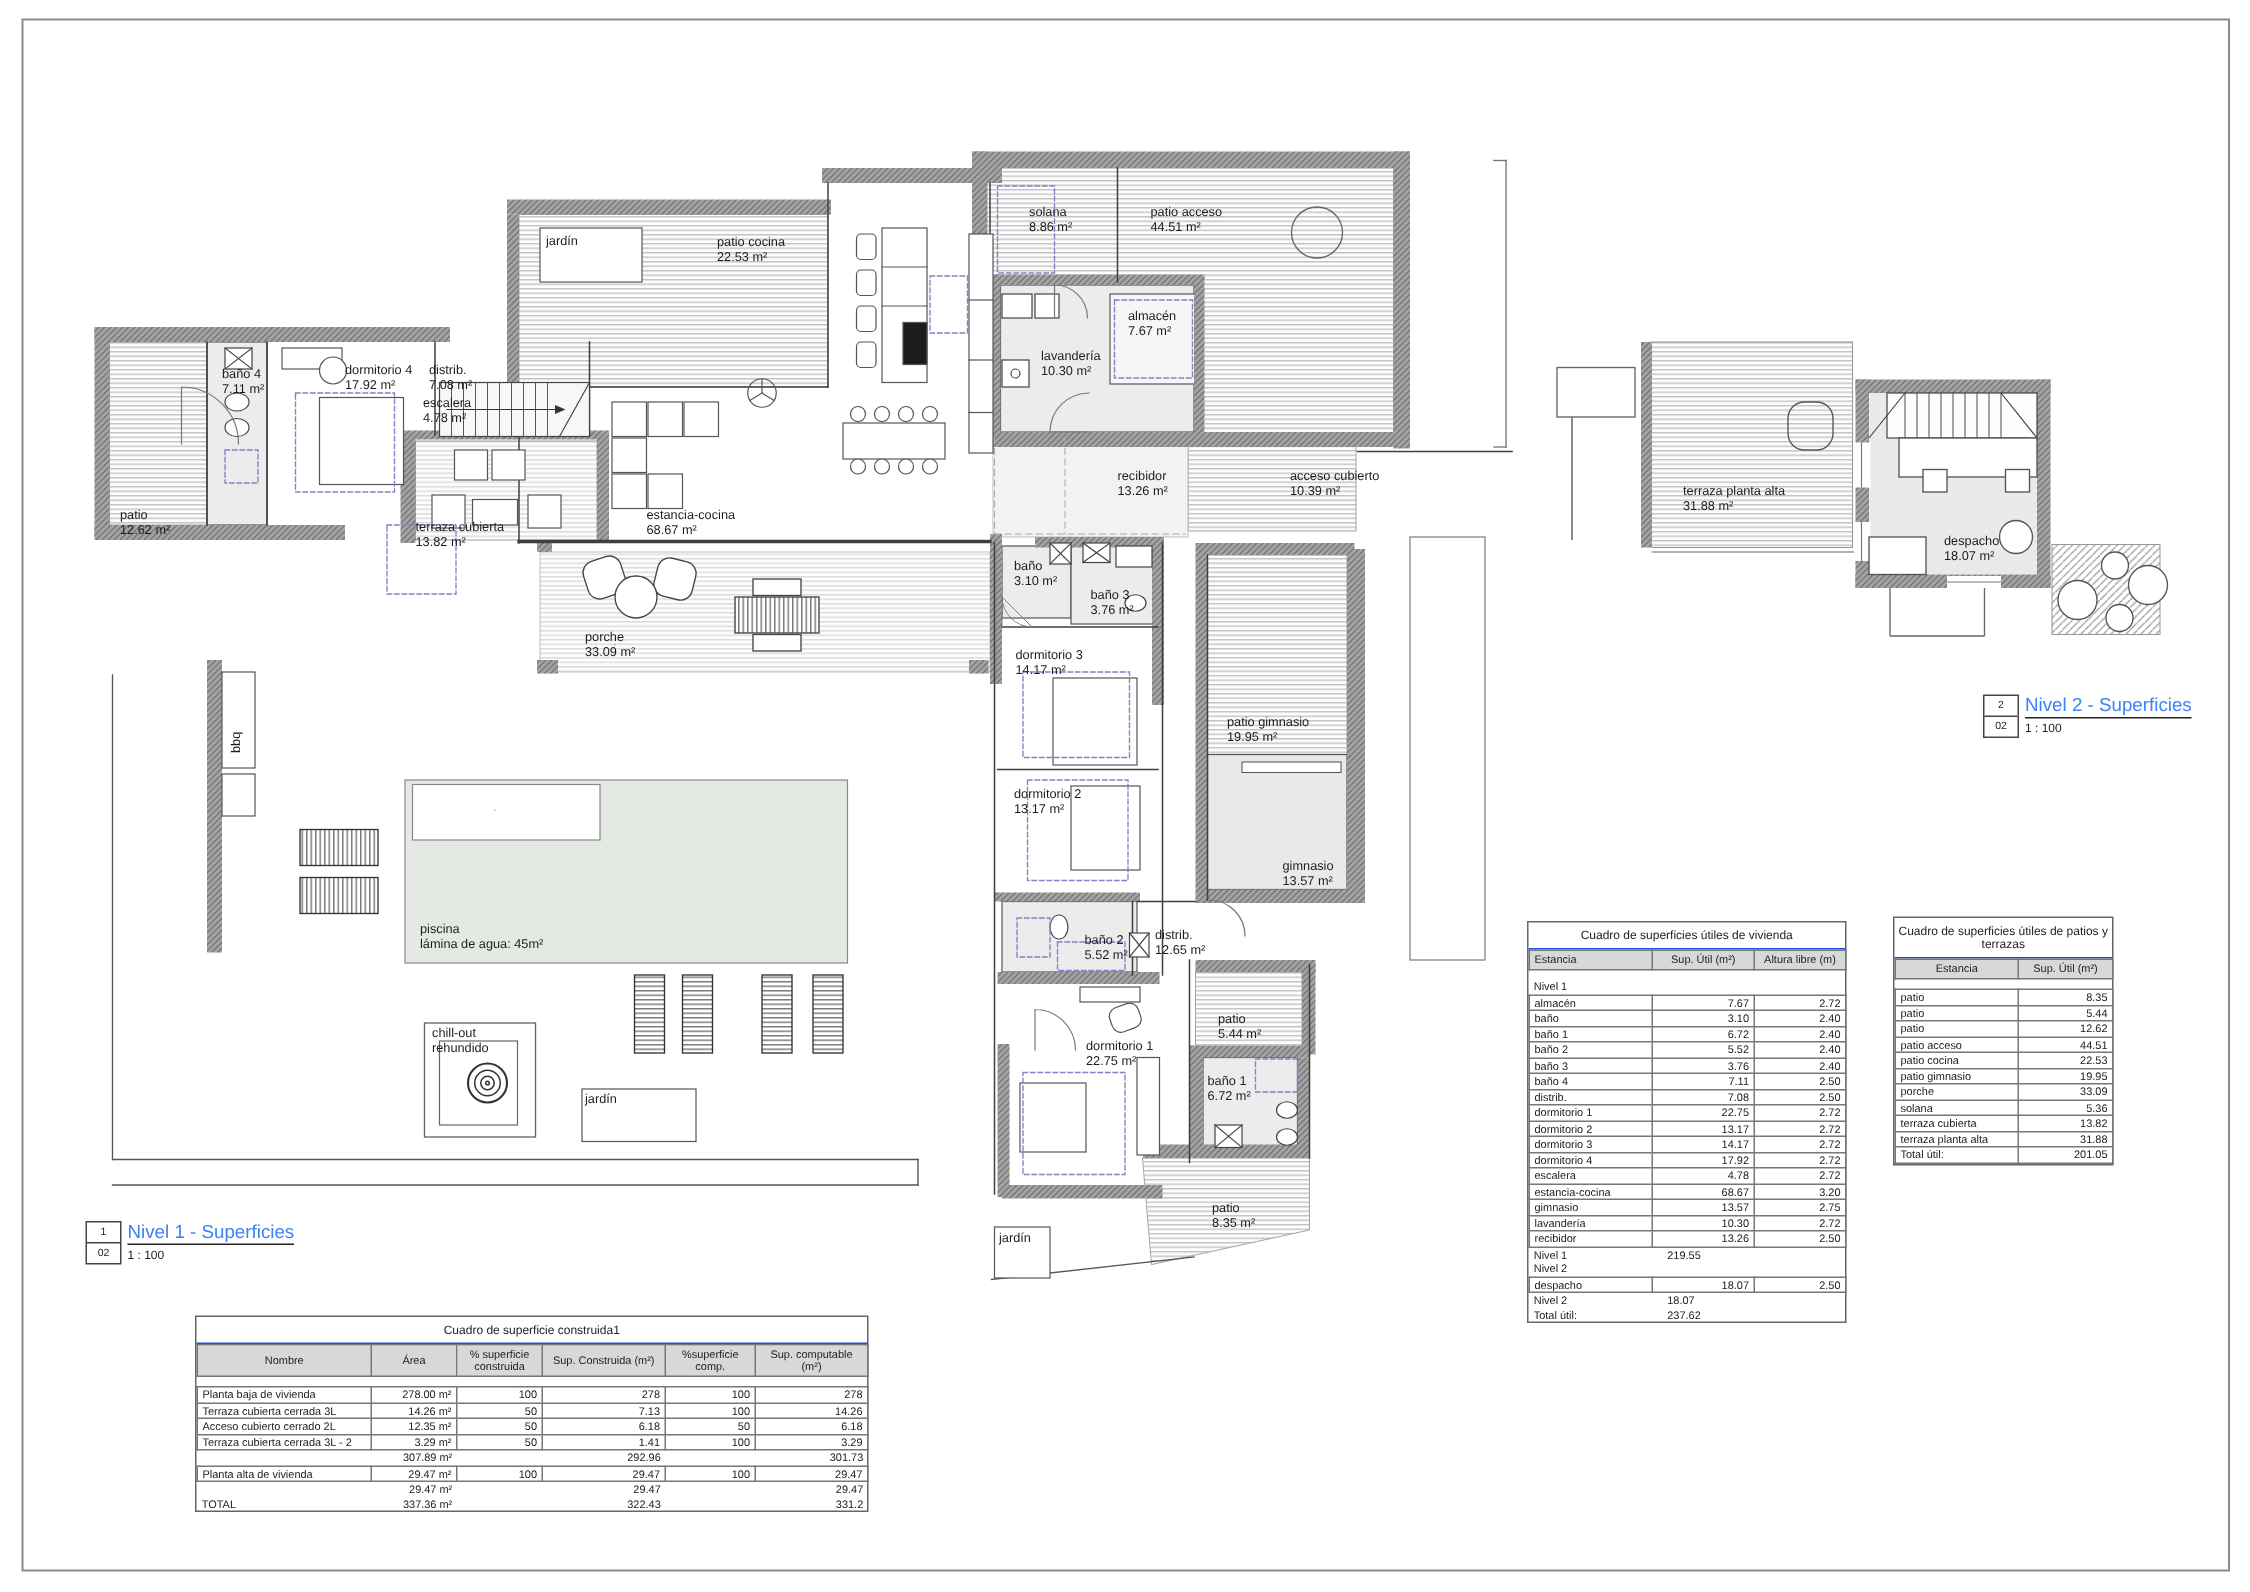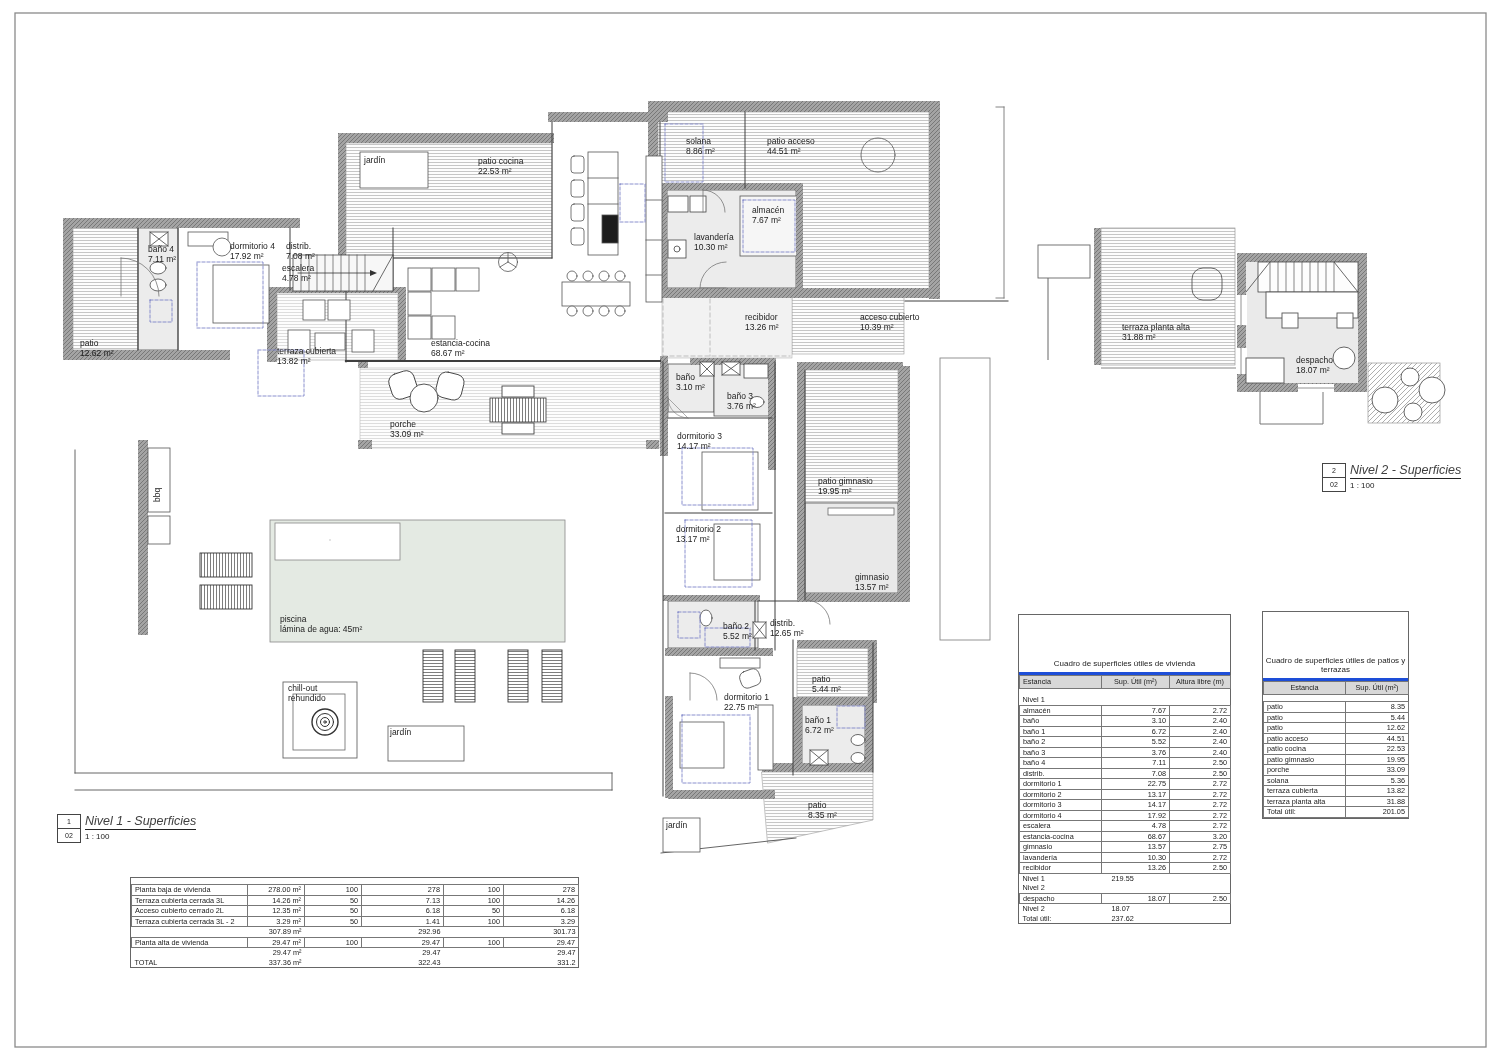--- a/index.html
+++ b/index.html
@@ -5,37 +5,37 @@
   html,body{margin:0;padding:0;background:#fff;}
   #sheet{position:relative;width:1500px;height:1061px;background:#fff;overflow:hidden;
          font-family:"Liberation Sans",sans-serif;color:#222;}
   svg{position:absolute;left:0;top:0;}
   
   .lbl{position:absolute;font-size:8.5px;line-height:10px;color:#1c1c1c;white-space:nowrap;display:flex;flex-direction:column;}
   .lbl .a{color:#1c1c1c;}
   .lbl.rot{transform:rotate(-90deg);transform-origin:left top;}
   
   .tblbox{position:absolute;border:1px solid #666;background:#fff;}
-  .ttitle{font-size:8px;text-align:center;padding:4px 2px;border-bottom:3px solid #1d4ed8;margin-top:40px;}
+  .ttitle{font-size:8px;text-align:center;padding:4px 2px;border-bottom:1px solid #1d4ed8;}
   .tblbox table{border-collapse:collapse;width:100%;font-size:7.3px;table-layout:fixed;}
   .tblbox th{background:#d8d8d8;border:1px solid #777;font-weight:normal;padding:2px 2px;font-size:7.3px;line-height:8px;text-align:center;overflow:hidden;}
   .tblbox td{padding:0 3px;height:9.5px;line-height:9.5px;overflow:hidden;white-space:nowrap;}
   .tblbox tr.data td{border:1px solid #777;}
   .tblbox td.c0{text-align:left;}
   .tblbox td:not(.c0){text-align:right;}
   .tblbox tr.blank td{height:6px;}
   .t1 th.c0{text-align:left;padding-left:3px;}
   .t1 tr.subtotal td.c1{text-align:left;padding-left:10px;}
   .t3 tr.subtotal td:not(.c0){text-align:right;}
   
   .tblock{position:absolute;display:flex;align-items:flex-start;}
   .tb-box{width:22px;height:27px;border:1px solid #444;display:flex;flex-direction:column;font-size:7px;text-align:center;margin-right:4px;background:#fff;}
   .tb-box span{display:block;line-height:13px;height:13px;}
   .tb-box .tb-sheet{border-top:1px solid #444;}
-  .tb-title{font-size:12.5px;color:#404040;border-bottom:1.3px solid #222;padding-bottom:1px;white-space:nowrap;font-style:italic;}
+  .tb-title{font-size:12.5px;color:#3b82f6;border-bottom:1.3px solid #222;padding-bottom:1px;white-space:nowrap;}
   .tb-scale{font-size:8px;margin-top:2px;}
 </style>
 </head>
 <body>
 
 <div id="sheet">
 
 <svg width="1500" height="1061" viewBox="0 0 1500 1061">
   <defs>
     <pattern id="w" width="4" height="4" patternUnits="userSpaceOnUse">
@@ -735,30 +735,39 @@
             <td class="c1">31.88</td>
           </tr>
           <tr class="data">
             <td class="c0">Total útil:</td>
             <td class="c1">201.05</td>
           </tr>
         </tbody>
       </table>
     </div>
 <div class="tblbox t3" style="left:130px;top:877px;width:447px">
+      <div class="ttitle">Cuadro de superficie construida1</div>
       <table>
         <colgroup>
           <col style="width:116px">
           <col style="width:57px">
           <col style="width:57px">
           <col style="width:82px">
           <col style="width:60px">
           <col style="width:75px">
         </colgroup>
         <tbody>
+          <tr class="hdr">
+            <th class="c0">Nombre</th>
+            <th class="c1">Área</th>
+            <th class="c2">% superficie construida</th>
+            <th class="c3">Sup. Construida (m²)</th>
+            <th class="c4">%superficie comp.</th>
+            <th class="c5">Sup. computable (m²)</th>
+          </tr>
           <tr class="blank">
             <td class="c0"></td>
             <td class="c1"></td>
             <td class="c2"></td>
             <td class="c3"></td>
             <td class="c4"></td>
             <td class="c5"></td>
           </tr>
           <tr class="data">
             <td class="c0">Planta baja de vivienda</td>

